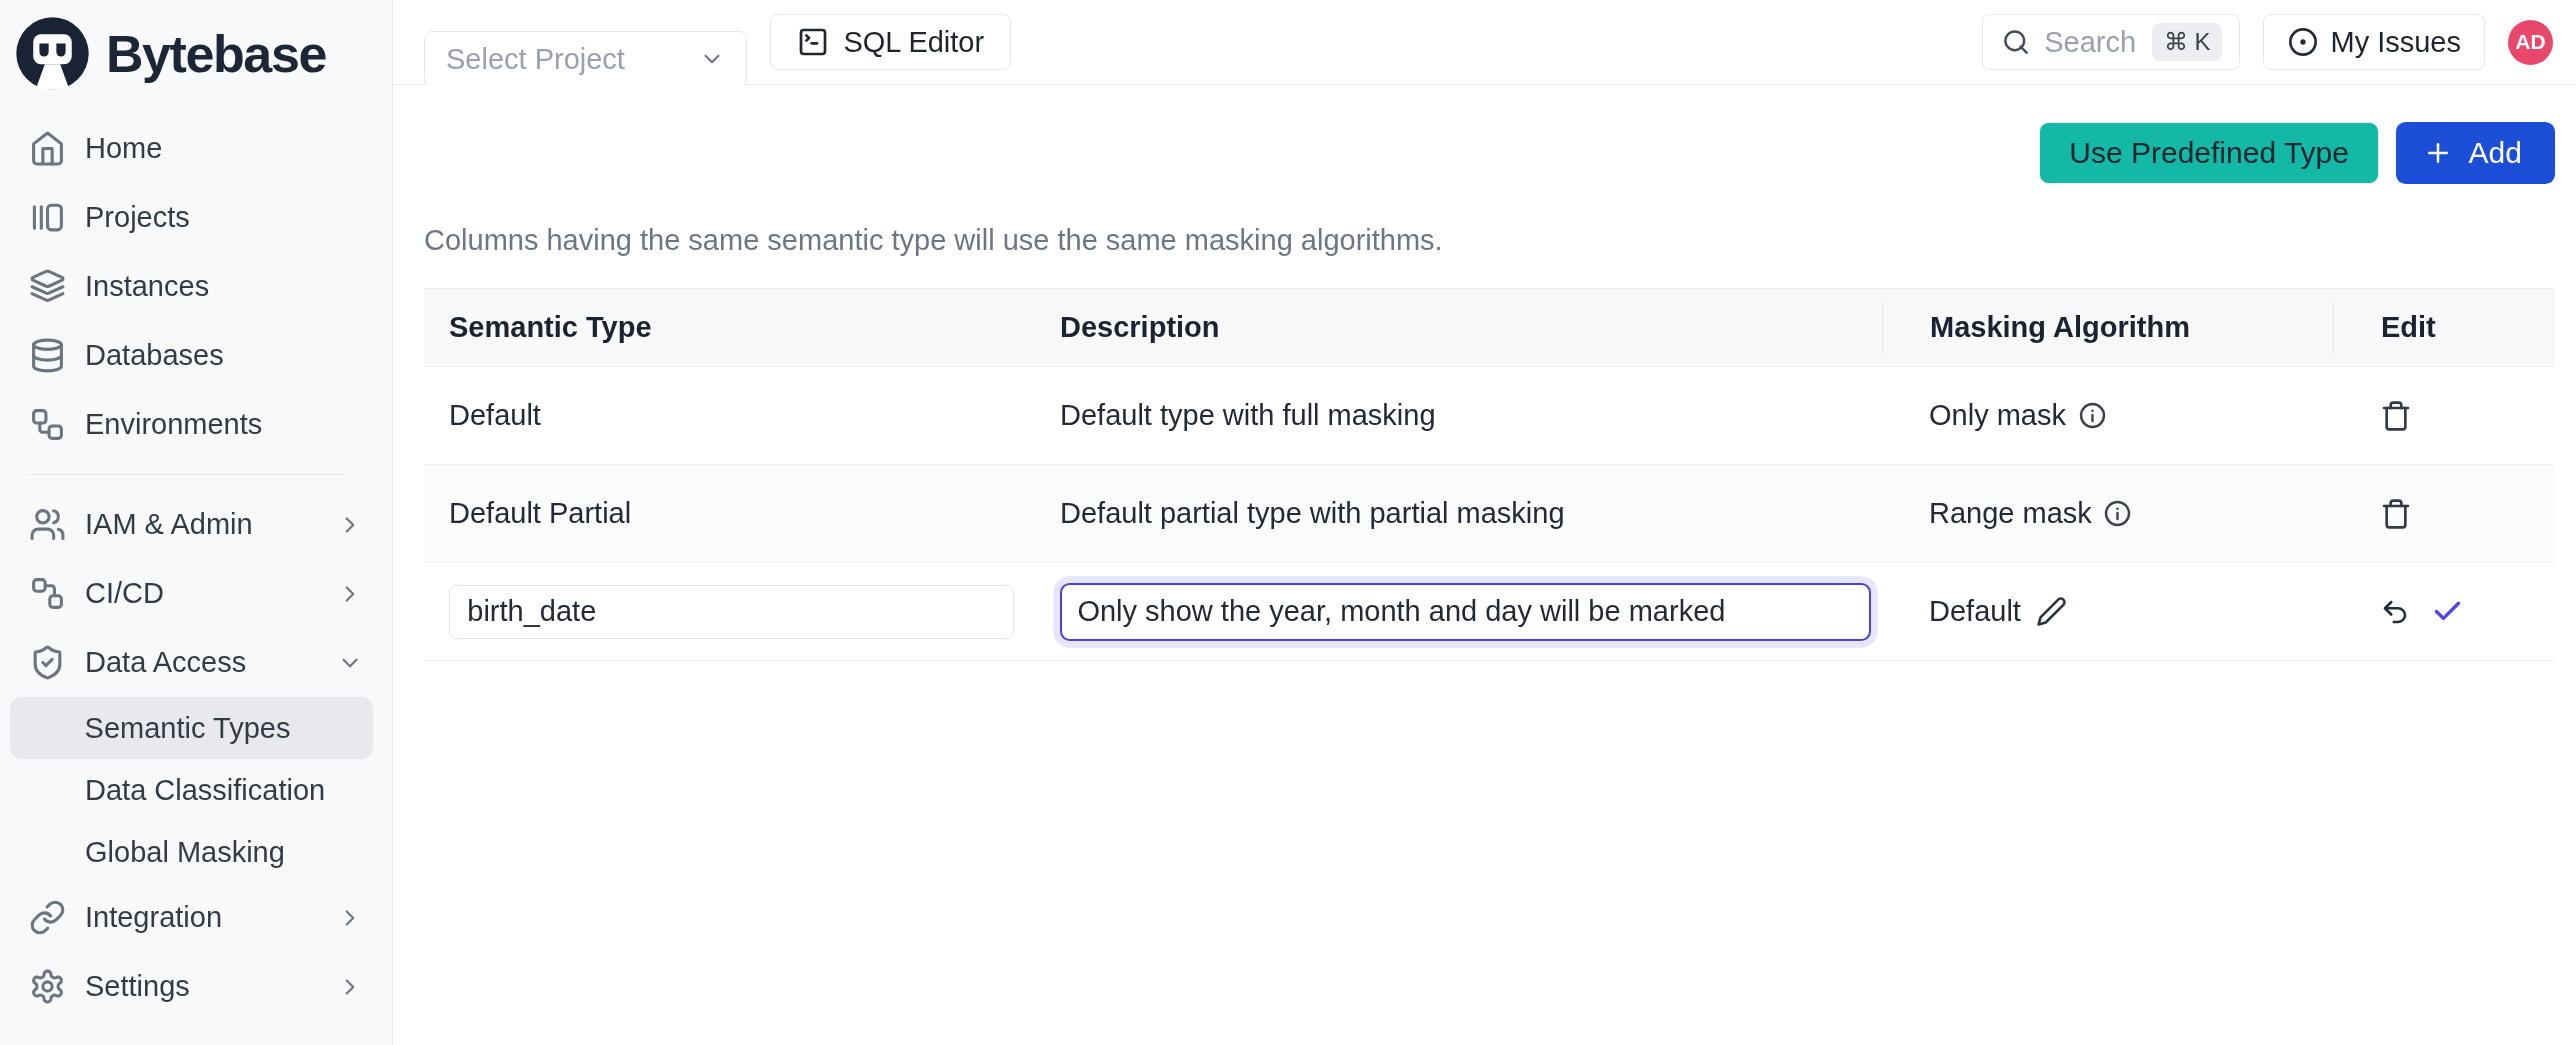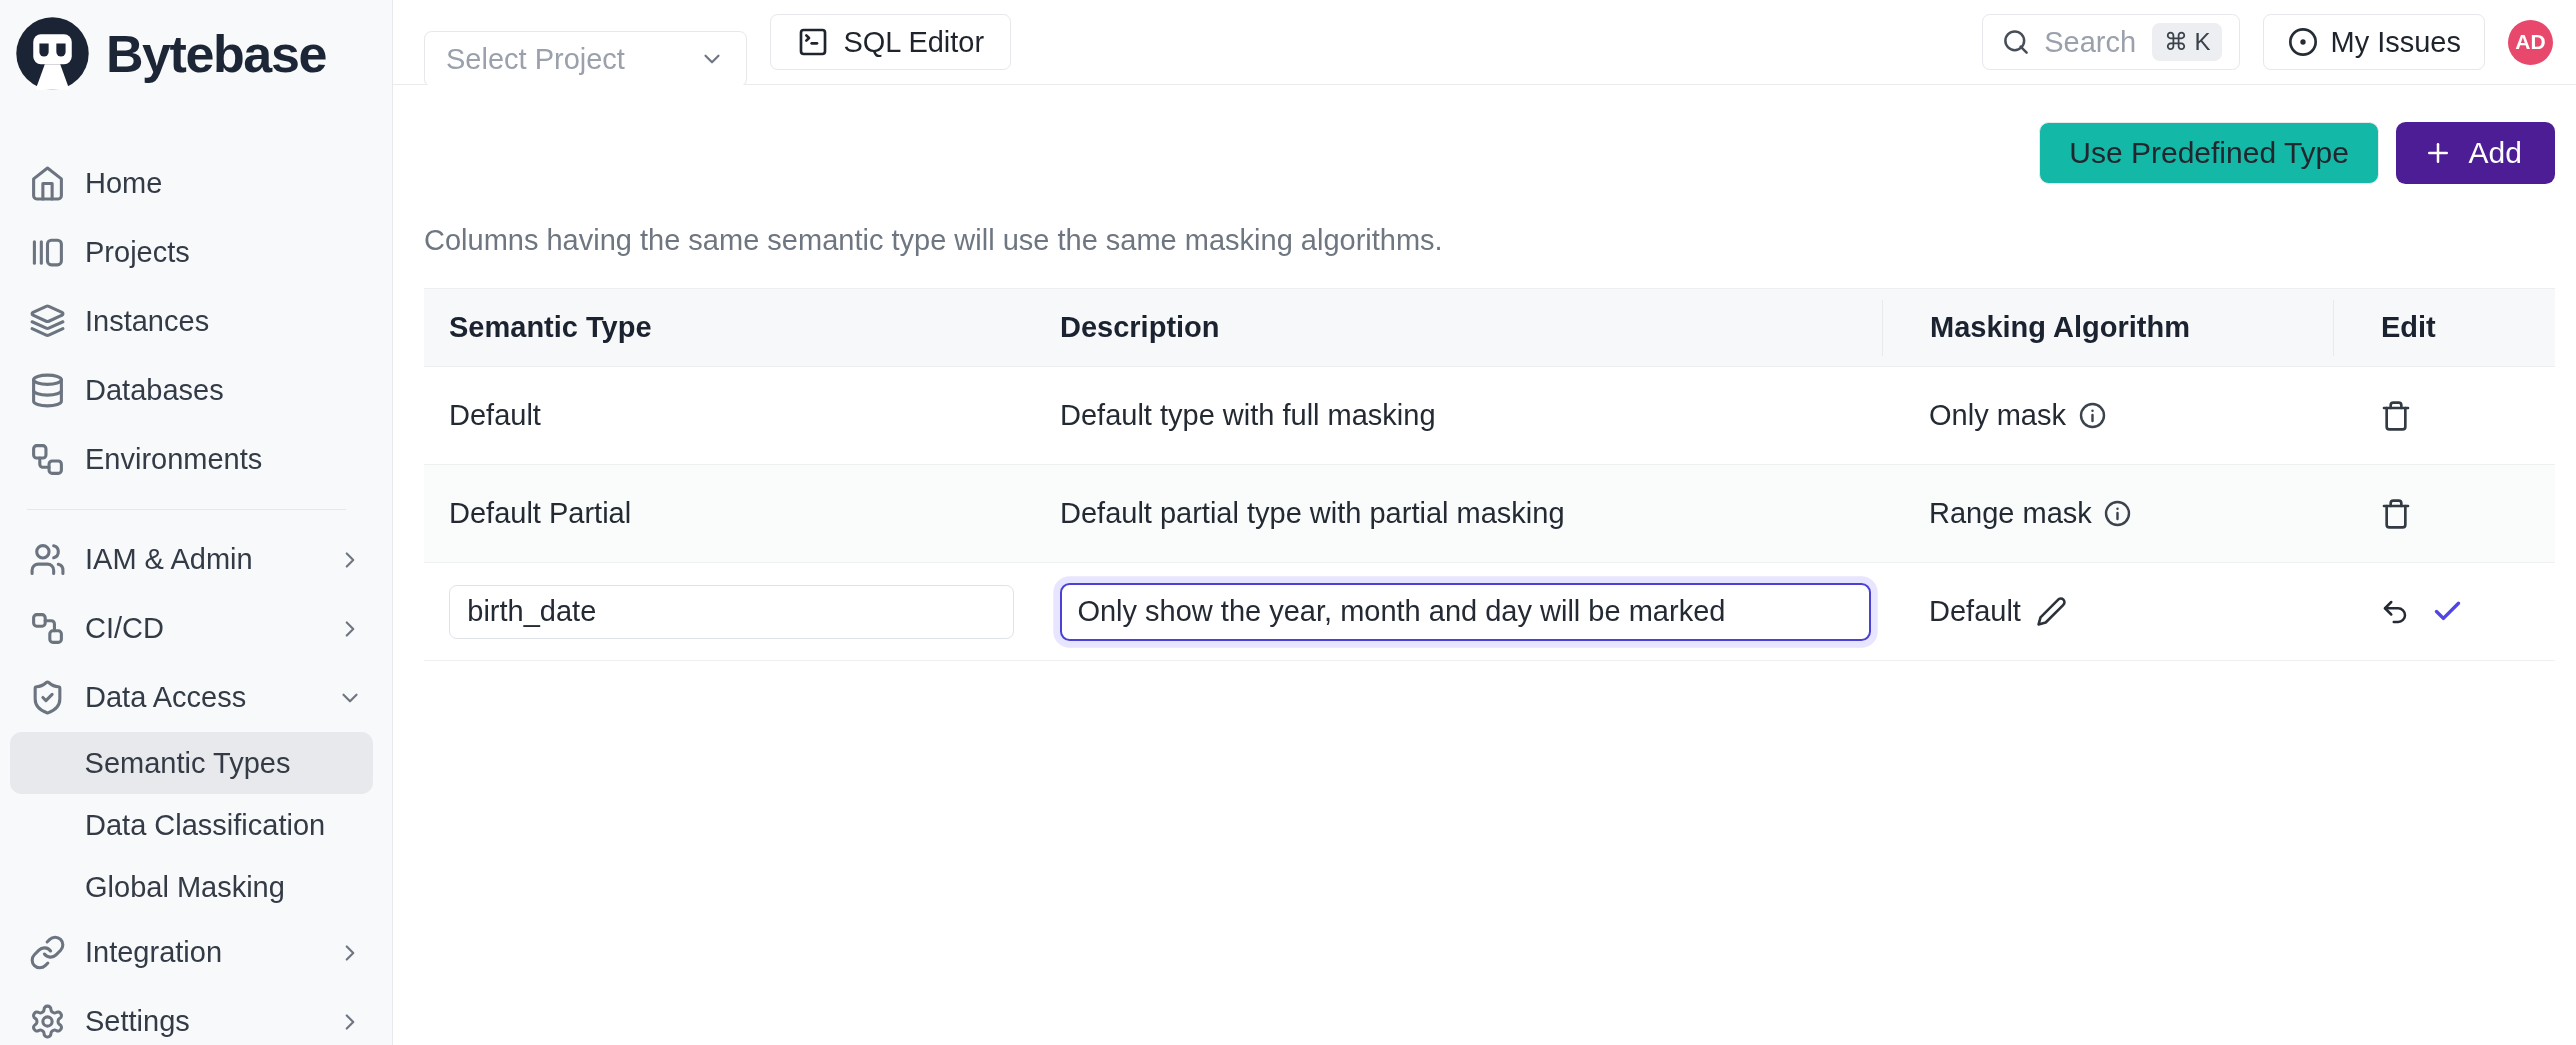--- a/index.html
+++ b/index.html
@@ -8,21 +8,21 @@
     font-family:"Liberation Sans", sans-serif;
     background:#ffffff; color:#242a33;
     display:flex;
   }
   svg { display:block; flex:none; }
 
   
   .sidebar {
     width:393px; flex:none; height:100%;
     background:#f8f9fa; border-right:1.9px solid #e7e9ec;
-    display:flex; flex-direction:column;gap:35px;
+    display:flex; flex-direction:column;
   }
   .logo { display:flex; align-items:center; gap:15.4px; padding:15.4px 0 9.6px 13.5px; }
   .logo-mark { width:77px; height:77px; }
   .logo-text { font-size:52px; font-weight:700; color:#1d2636; letter-spacing:-1.4px; }
   .nav { padding-top:11.6px; }
   .nav-item {
     height:69px; display:flex; align-items:center; gap:19px;
     padding:0 29px; font-size:29px; font-weight:500; color:#333b47; cursor:pointer;
   }
   .nav-item .ic { width:37px; height:37px; color:#6c7480; }
@@ -72,21 +72,21 @@
 
   
   .main { flex:1; background:#fff; padding:37px 21px 0 31px; }
   .actions { display:flex; justify-content:flex-end; gap:17.3px; }
   .btn-predefined {
     height:62px; padding:0 29px; background:#14b8a6;
     border:1.9px solid #e7e9ec; border-radius:9.6px;
     font-size:30px; color:#22262e; display:flex; align-items:center; cursor:pointer;
   }
   .btn-add {
-    height:62px; padding:0 33px 0 27px; background:#4c1d95; border:none; border-radius:9.6px;
+    height:62px; padding:0 33px 0 27px; background:#1d4ed8; border:none; border-radius:9.6px;
     color:#fff; font-size:30px; display:flex; align-items:center; gap:15.4px; cursor:pointer;
   }
   .btn-add .ic { width:30px; height:30px; color:#fff; }
   .desc { margin-top:40px; font-size:29px; color:#6e7681; }
 
   
   .table { margin-top:31px; }
   .tr {
     display:grid; grid-template-columns:636px 822px 451px 1fr;
     align-items:center;

